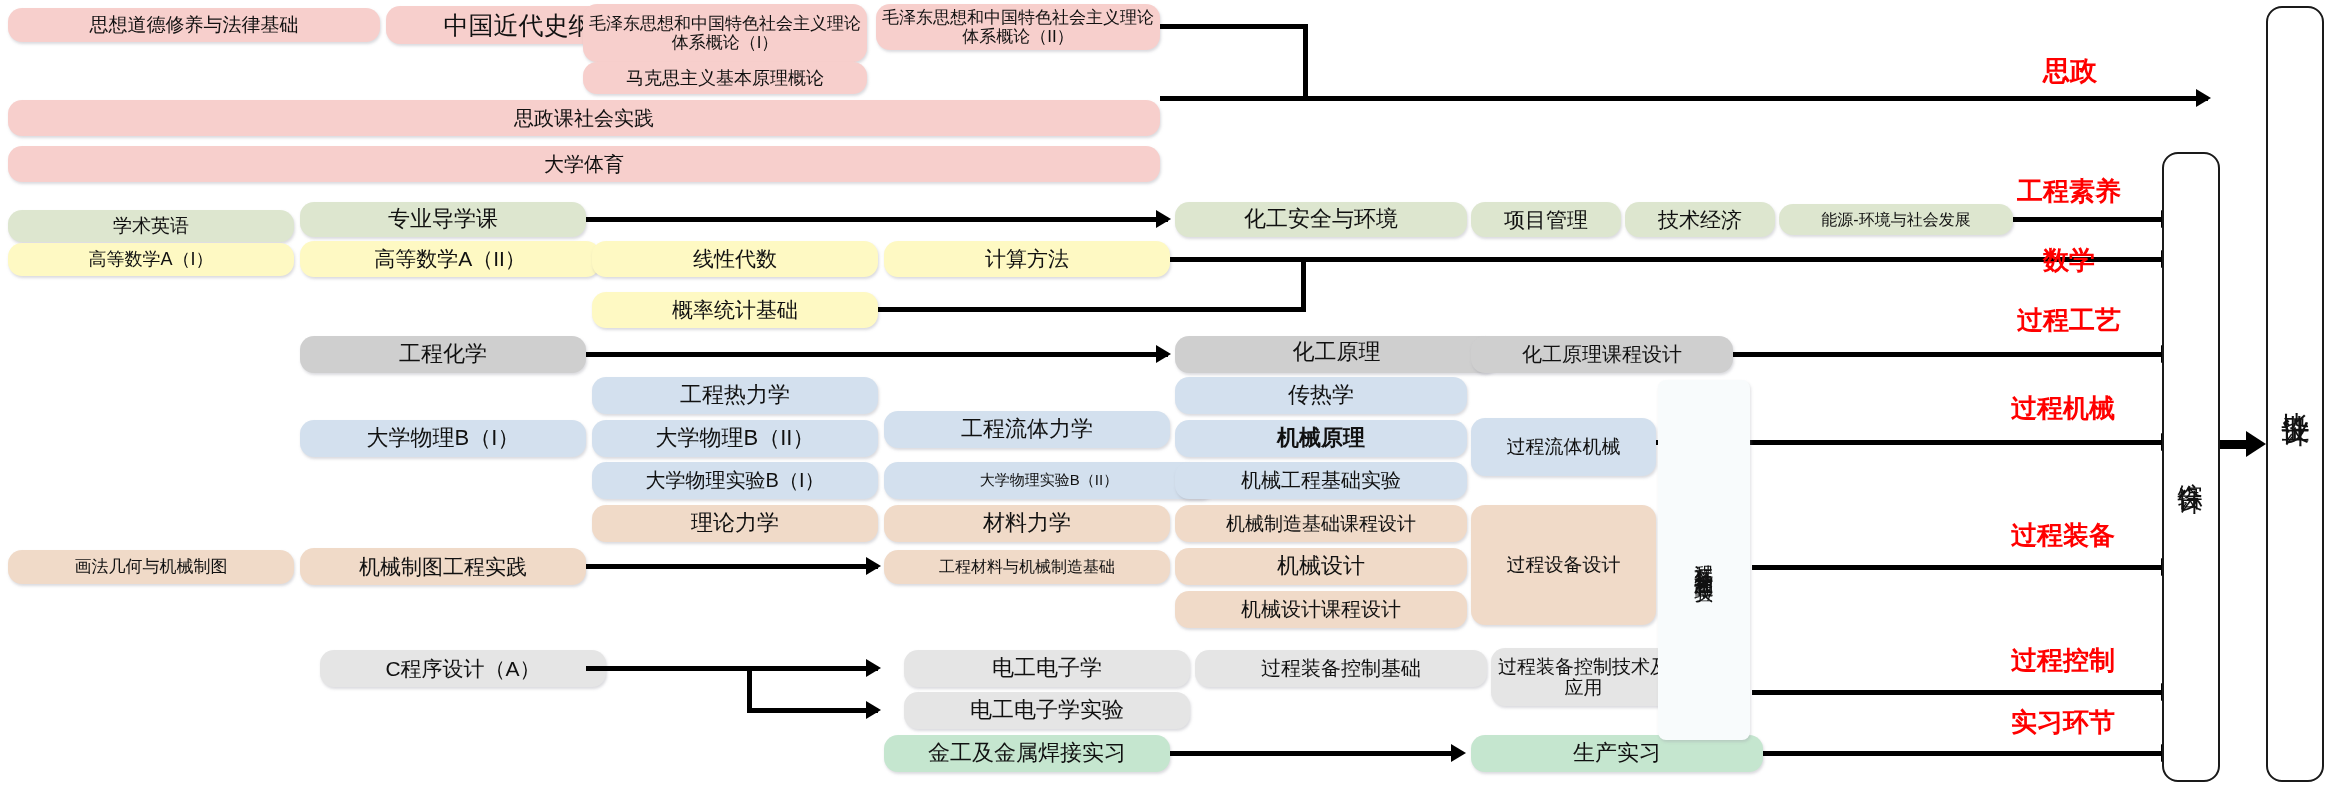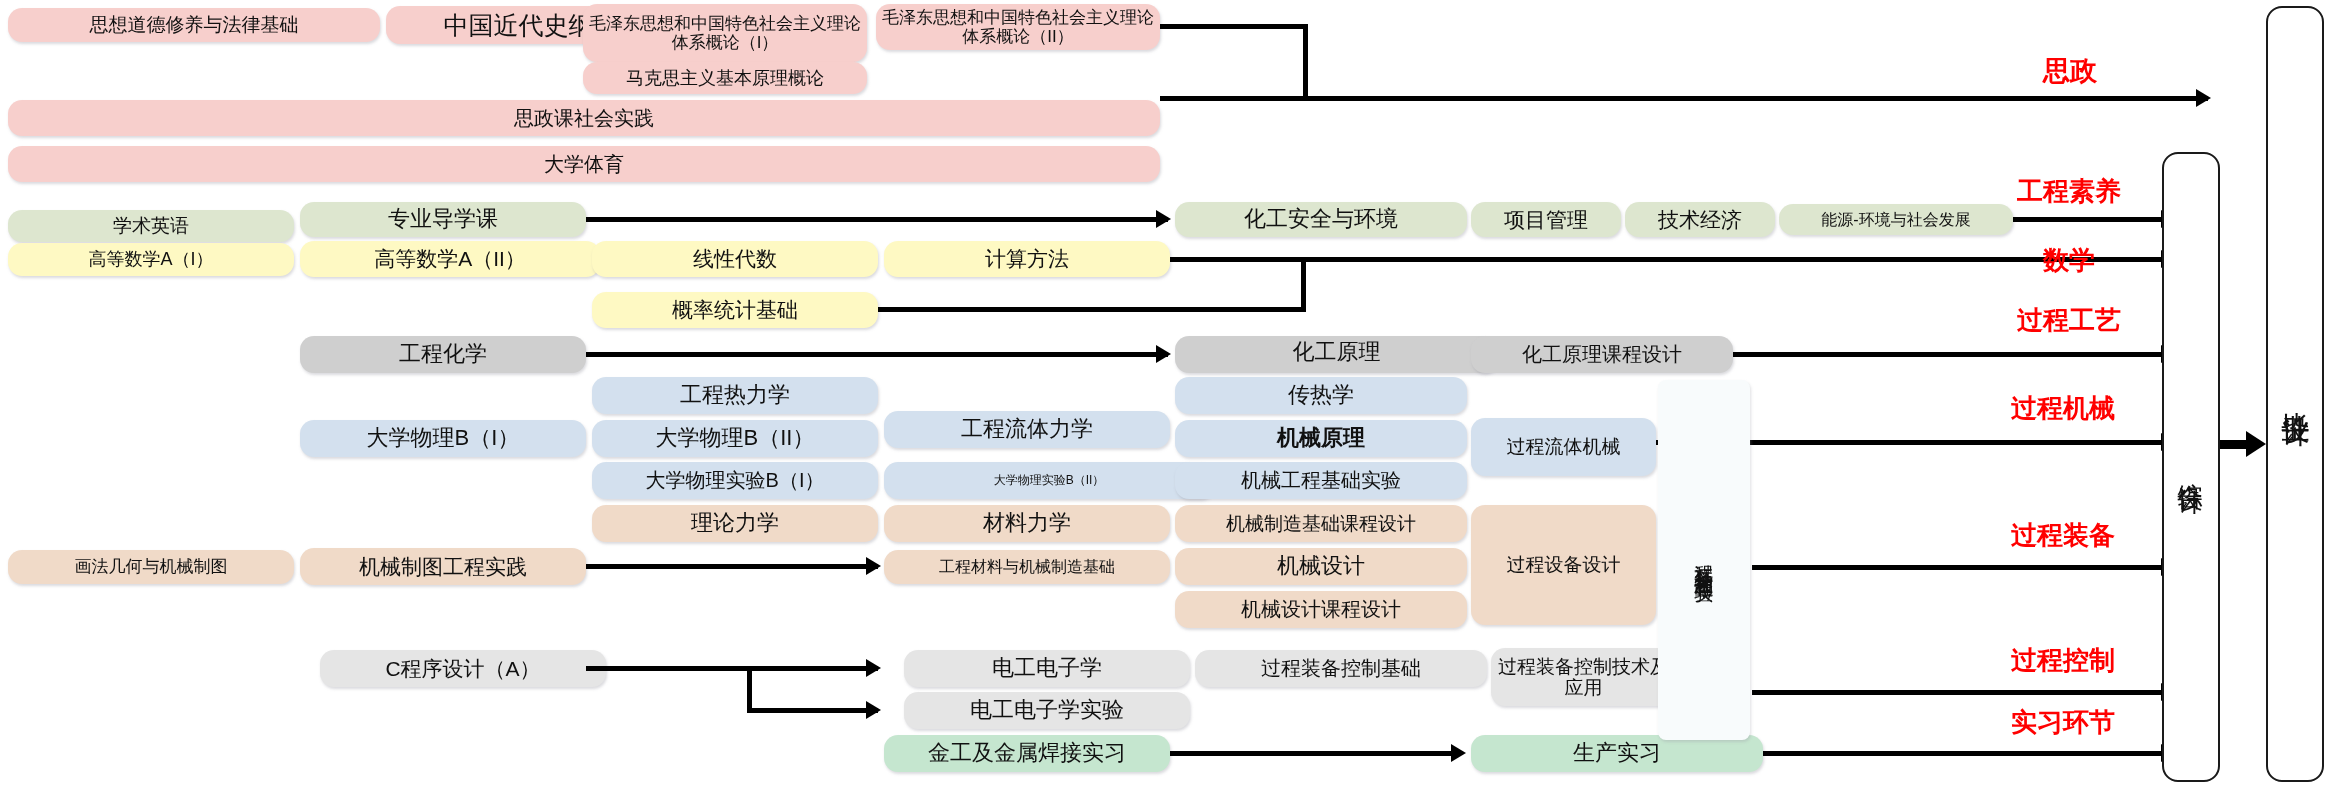--- a/index.html
+++ b/index.html
@@ -131,21 +131,21 @@
   <div class="box blue" style="left:300px;top:420px;width:286px;height:37px;font-size:22px;">大学物理B（I）</div>
 
   <div class="box blue" style="left:592px;top:420px;width:286px;height:37px;font-size:22px;">大学物理B（II）</div>
 
   <div class="box blue" style="left:1175px;top:420px;width:292px;height:37px;font-size:22px;font-weight:bold;">机械原理</div>
 
   <div class="box blue" style="left:1471px;top:418px;width:185px;height:58px;font-size:19px;">过程流体机械</div>
 
   <div class="box blue" style="left:592px;top:462px;width:286px;height:37px;font-size:20px;">大学物理实验B（I）</div>
 
-  <div class="box blue" style="left:884px;top:462px;width:330px;height:37px;font-size:12px;">大学物理实验B（II）</div>
+  <div class="box blue" style="left:884px;top:462px;width:330px;height:37px;font-size:15px;">大学物理实验B（II）</div>
 
   <div class="box blue" style="left:1175px;top:462px;width:292px;height:37px;font-size:20px;">机械工程基础实验</div>
 
   <div class="ln h" style="left:1656px;top:440px;width:517px;"></div>
   <div class="arrow" style="left:2161px;top:433px;"></div>
 
   <div class="box peach" style="left:592px;top:505px;width:286px;height:37px;font-size:22px;">理论力学</div>
 
   <div class="box peach" style="left:884px;top:505px;width:286px;height:37px;font-size:22px;">材料力学</div>
 

